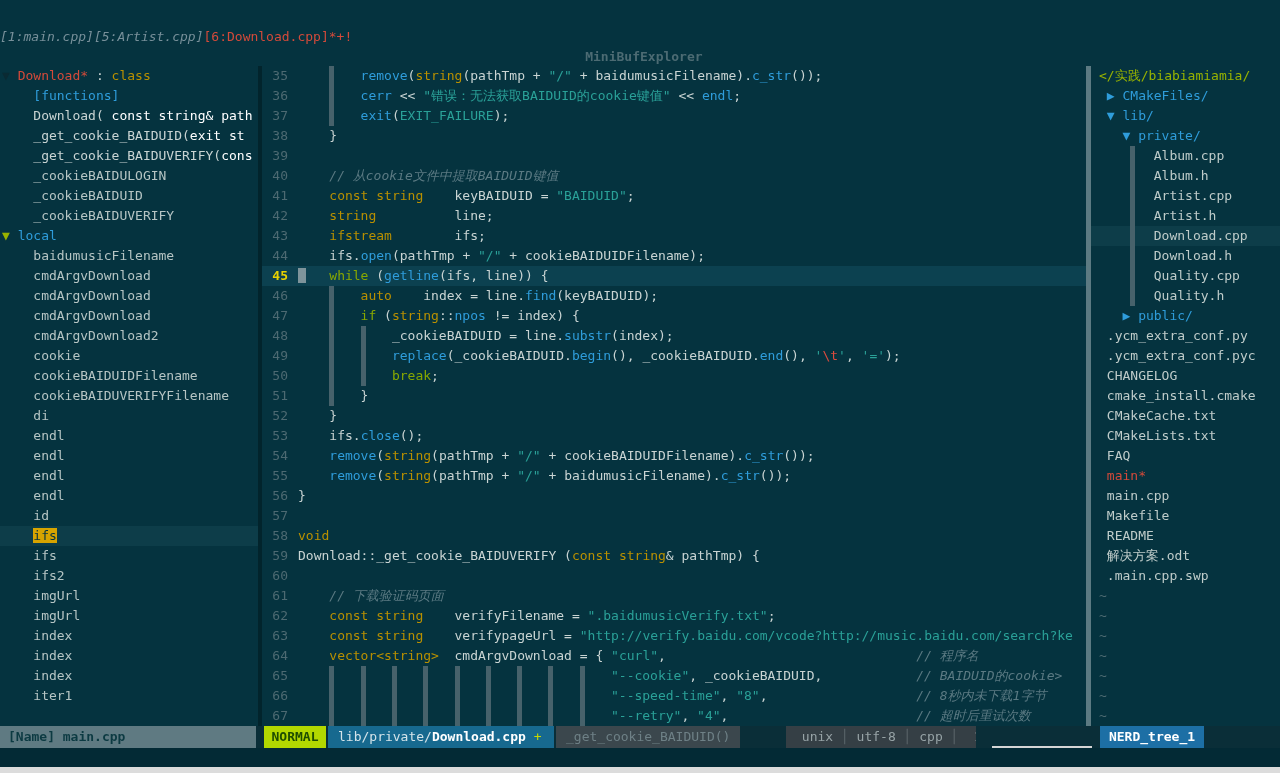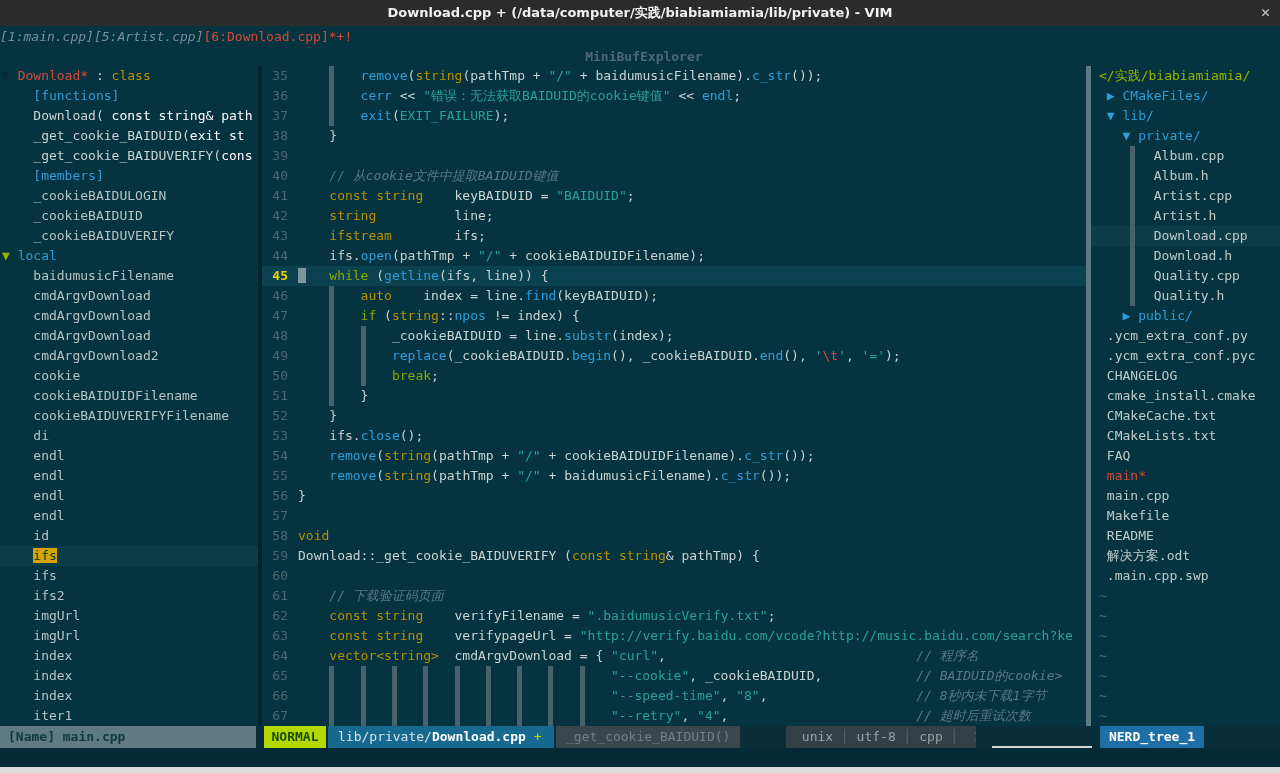--- a/index.html
+++ b/index.html
@@ -42,35 +42,30 @@
   
   .statusbar{position:absolute;left:0;top:726px;width:1280px;height:22px;background:#0a2e38;}
   .seg{position:absolute;top:0;height:22px;line-height:22px;white-space:pre;overflow:hidden;}
   .cmdline{position:absolute;left:0;top:748px;width:1280px;height:19px;background:#032a35;}
   .bottomstrip{position:absolute;left:0;top:767px;width:1280px;height:6px;background:#dcdcdc;}
 </style>
 </head>
 <body>
 
 <div id="screen">
-  <div class="titlebar">
-    <span class="ttl">Download.cpp + (/data/computer/实践/biabiamiamia/lib/private) - VIM</span>
-    <span class="close-x">✕</span>
-  </div>
 
   <div class="bufline"><span class="bufgray">[1:main.cpp][5:Artist.cpp]</span><span class="bufred">[6:Download.cpp]*+!</span></div>
   <div class="mbeline"> MiniBufExplorer</div>
 
   <div class="win" id="tagbar">
       <div class="row"><span class="a">▼</span><span class="p"> </span><span class="R">Download*</span><span class="p"> : </span><span class="y">class</span></div>
       <div class="row"><span class="p">    </span><span class="B">[functions]</span></div>
       <div class="row"><span class="p">    Download( </span><span class="d">const string&amp; path</span></div>
       <div class="row"><span class="p">    _get_cookie_BAIDUID(</span><span class="d">exit st</span></div>
       <div class="row"><span class="p">    _get_cookie_BAIDUVERIFY(</span><span class="d">cons</span></div>
-      <div class="row"><span class="p">    </span><span class="B">[members]</span></div>
       <div class="row"><span class="v">    _cookieBAIDULOGIN</span></div>
       <div class="row"><span class="v">    _cookieBAIDUID</span></div>
       <div class="row"><span class="v">    _cookieBAIDUVERIFY</span></div>
       <div class="row"><span class="g2">▼</span><span class="p"> </span><span class="B">local</span></div>
       <div class="row"><span class="v">    baidumusicFilename</span></div>
       <div class="row"><span class="v">    cmdArgvDownload</span></div>
       <div class="row"><span class="v">    cmdArgvDownload</span></div>
       <div class="row"><span class="v">    cmdArgvDownload</span></div>
       <div class="row"><span class="v">    cmdArgvDownload2</span></div>
       <div class="row"><span class="v">    cookie</span></div>

